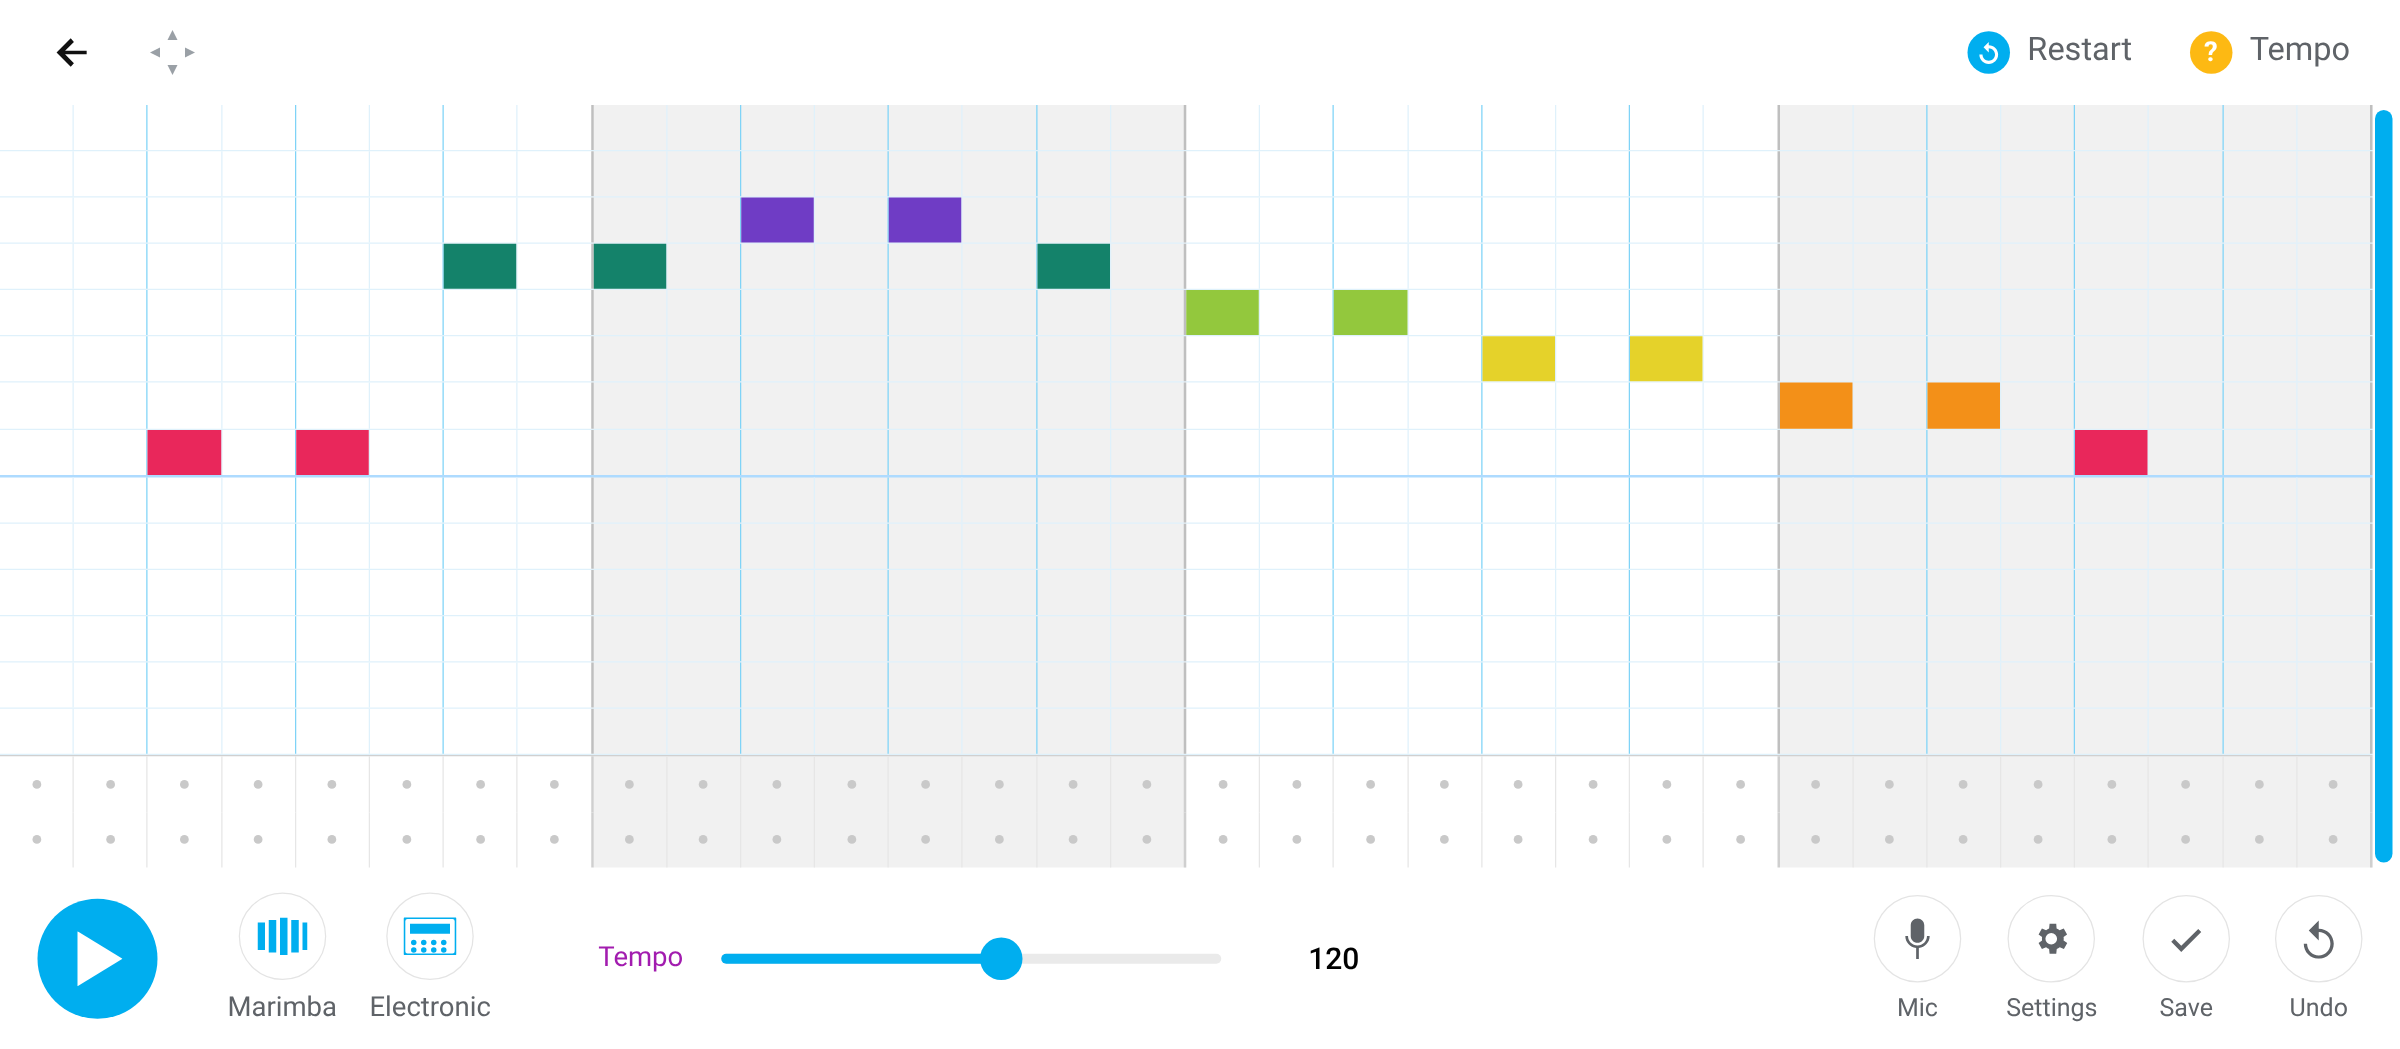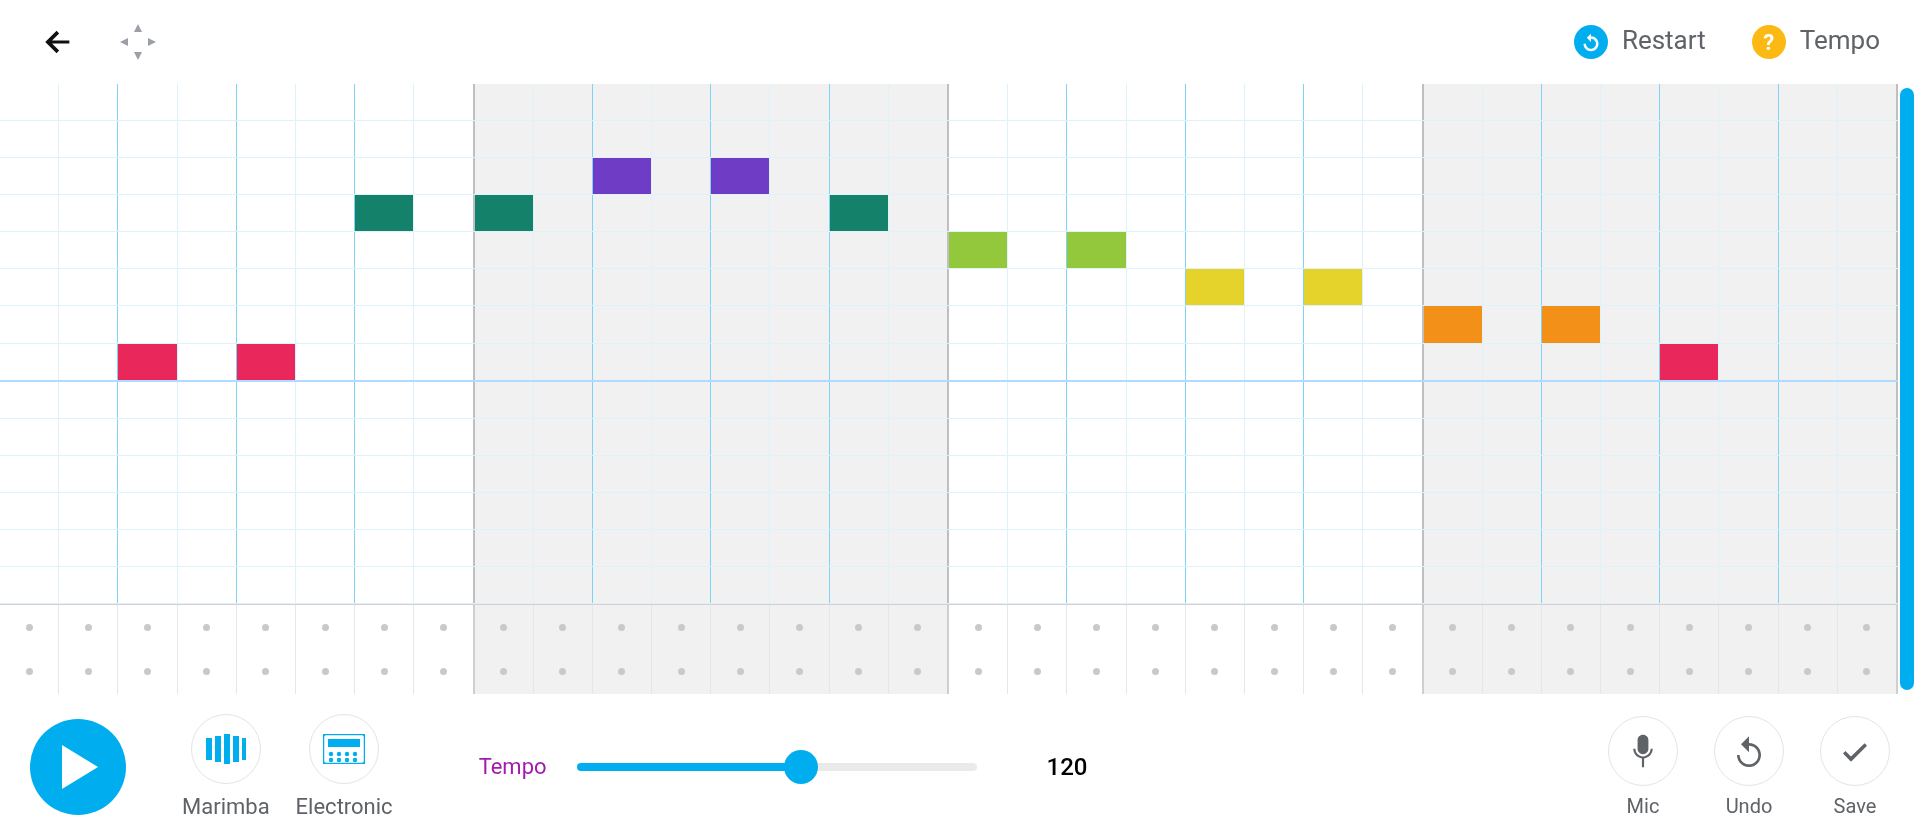--- a/index.html
+++ b/index.html
@@ -853,27 +853,35 @@
       <div class="circ-btn">
         <svg width="26" height="34" viewBox="0 0 24 30">
             <path d="M12 18c2.8 0 5-2.2 5-5V5c0-2.8-2.2-5-5-5S7 2.2 7 5v8c0 2.8 2.2 5 5 5zm7-5c0 3.9-3.1 7-7 7s-7-3.1-7-7H3c0 4.6 3.5 8.4 8 8.9V30h2v-8.1c4.5-.5 8-4.3 8-8.9h-2z" fill="#5f6368"></path>
           </svg>
       </div>
       <span>Mic</span>
     </div>
     <div class="ftr-btn">
       <div class="circ-btn">
         <svg width="32" height="32" viewBox="0 0 24 24">
-            <path d="M12 5V1L6 7l6 6V8c3.9 0 7 3.1 7 7s-3.1 7-7 7-7-3.1-7-7H3c0 5 4 9 9 9s9-4 9-9-4-9-9-9z" fill="#5f6368"></path>
+            <path d="M19.4 13l.1-1-.1-1 2.1-1.6-2-3.5-2.5 1c-.5-.4-1.1-.7-1.8-1L15 3h-4l-.3 2.9c-.6.2-1.2.6-1.8 1l-2.5-1-2 3.5L6.5 11l-.1 1 .1 1-2.1 1.6 2 3.5 2.5-1c.5.4 1.1.7 1.8 1L11 21h4l.3-2.9c.6-.2 1.2-.6 1.8-1l2.5 1 2-3.5L19.4 13zM12 15.5A3.5 3.5 0 1112 8.5a3.5 3.5 0 010 7z" fill="#5f6368"></path>
           </svg>
       </div>
-      <span>Undo</span>
+      <span>Settings</span>
     </div>
     <div class="ftr-btn">
       <div class="circ-btn">
         <svg width="32" height="32" viewBox="0 0 24 24">
             <path d="M9 16.2l-4.2-4.2L3 13.8 9 20 21 8l-1.8-1.8z" fill="#5f6368"></path>
           </svg>
       </div>
       <span>Save</span>
     </div>
+    <div class="ftr-btn">
+      <div class="circ-btn">
+        <svg width="32" height="32" viewBox="0 0 24 24">
+            <path d="M12 5V1L6 7l6 6V8c3.9 0 7 3.1 7 7s-3.1 7-7 7-7-3.1-7-7H3c0 5 4 9 9 9s9-4 9-9-4-9-9-9z" fill="#5f6368"></path>
+          </svg>
+      </div>
+      <span>Undo</span>
+    </div>
   </div>
 </div>
 
 </body></html>

